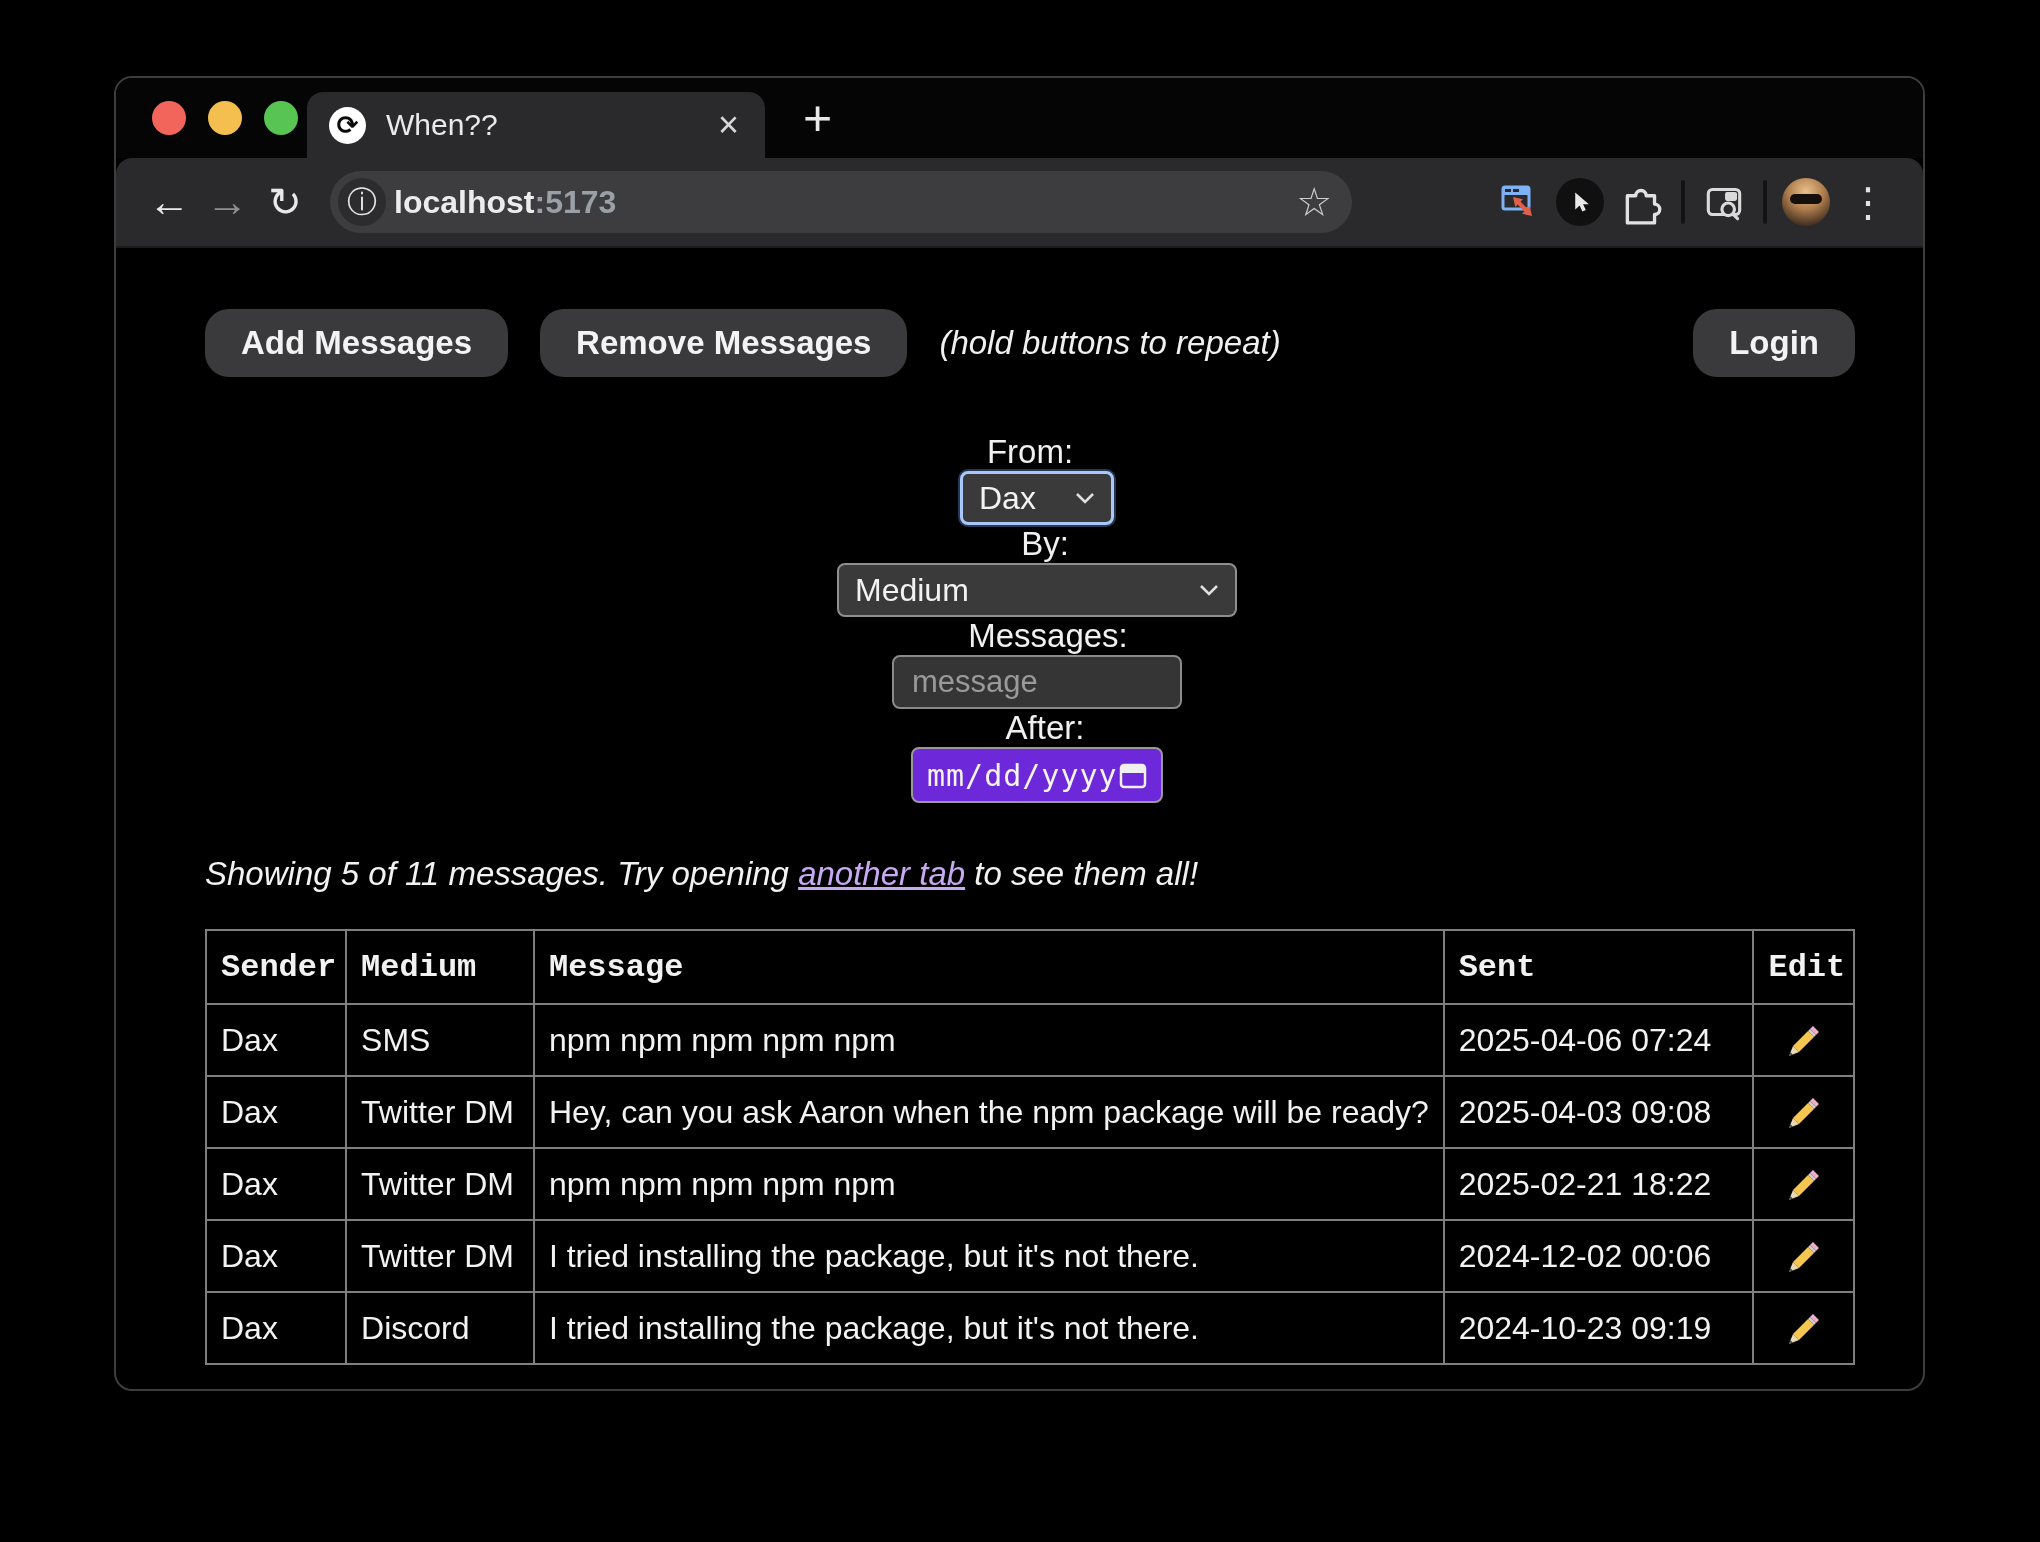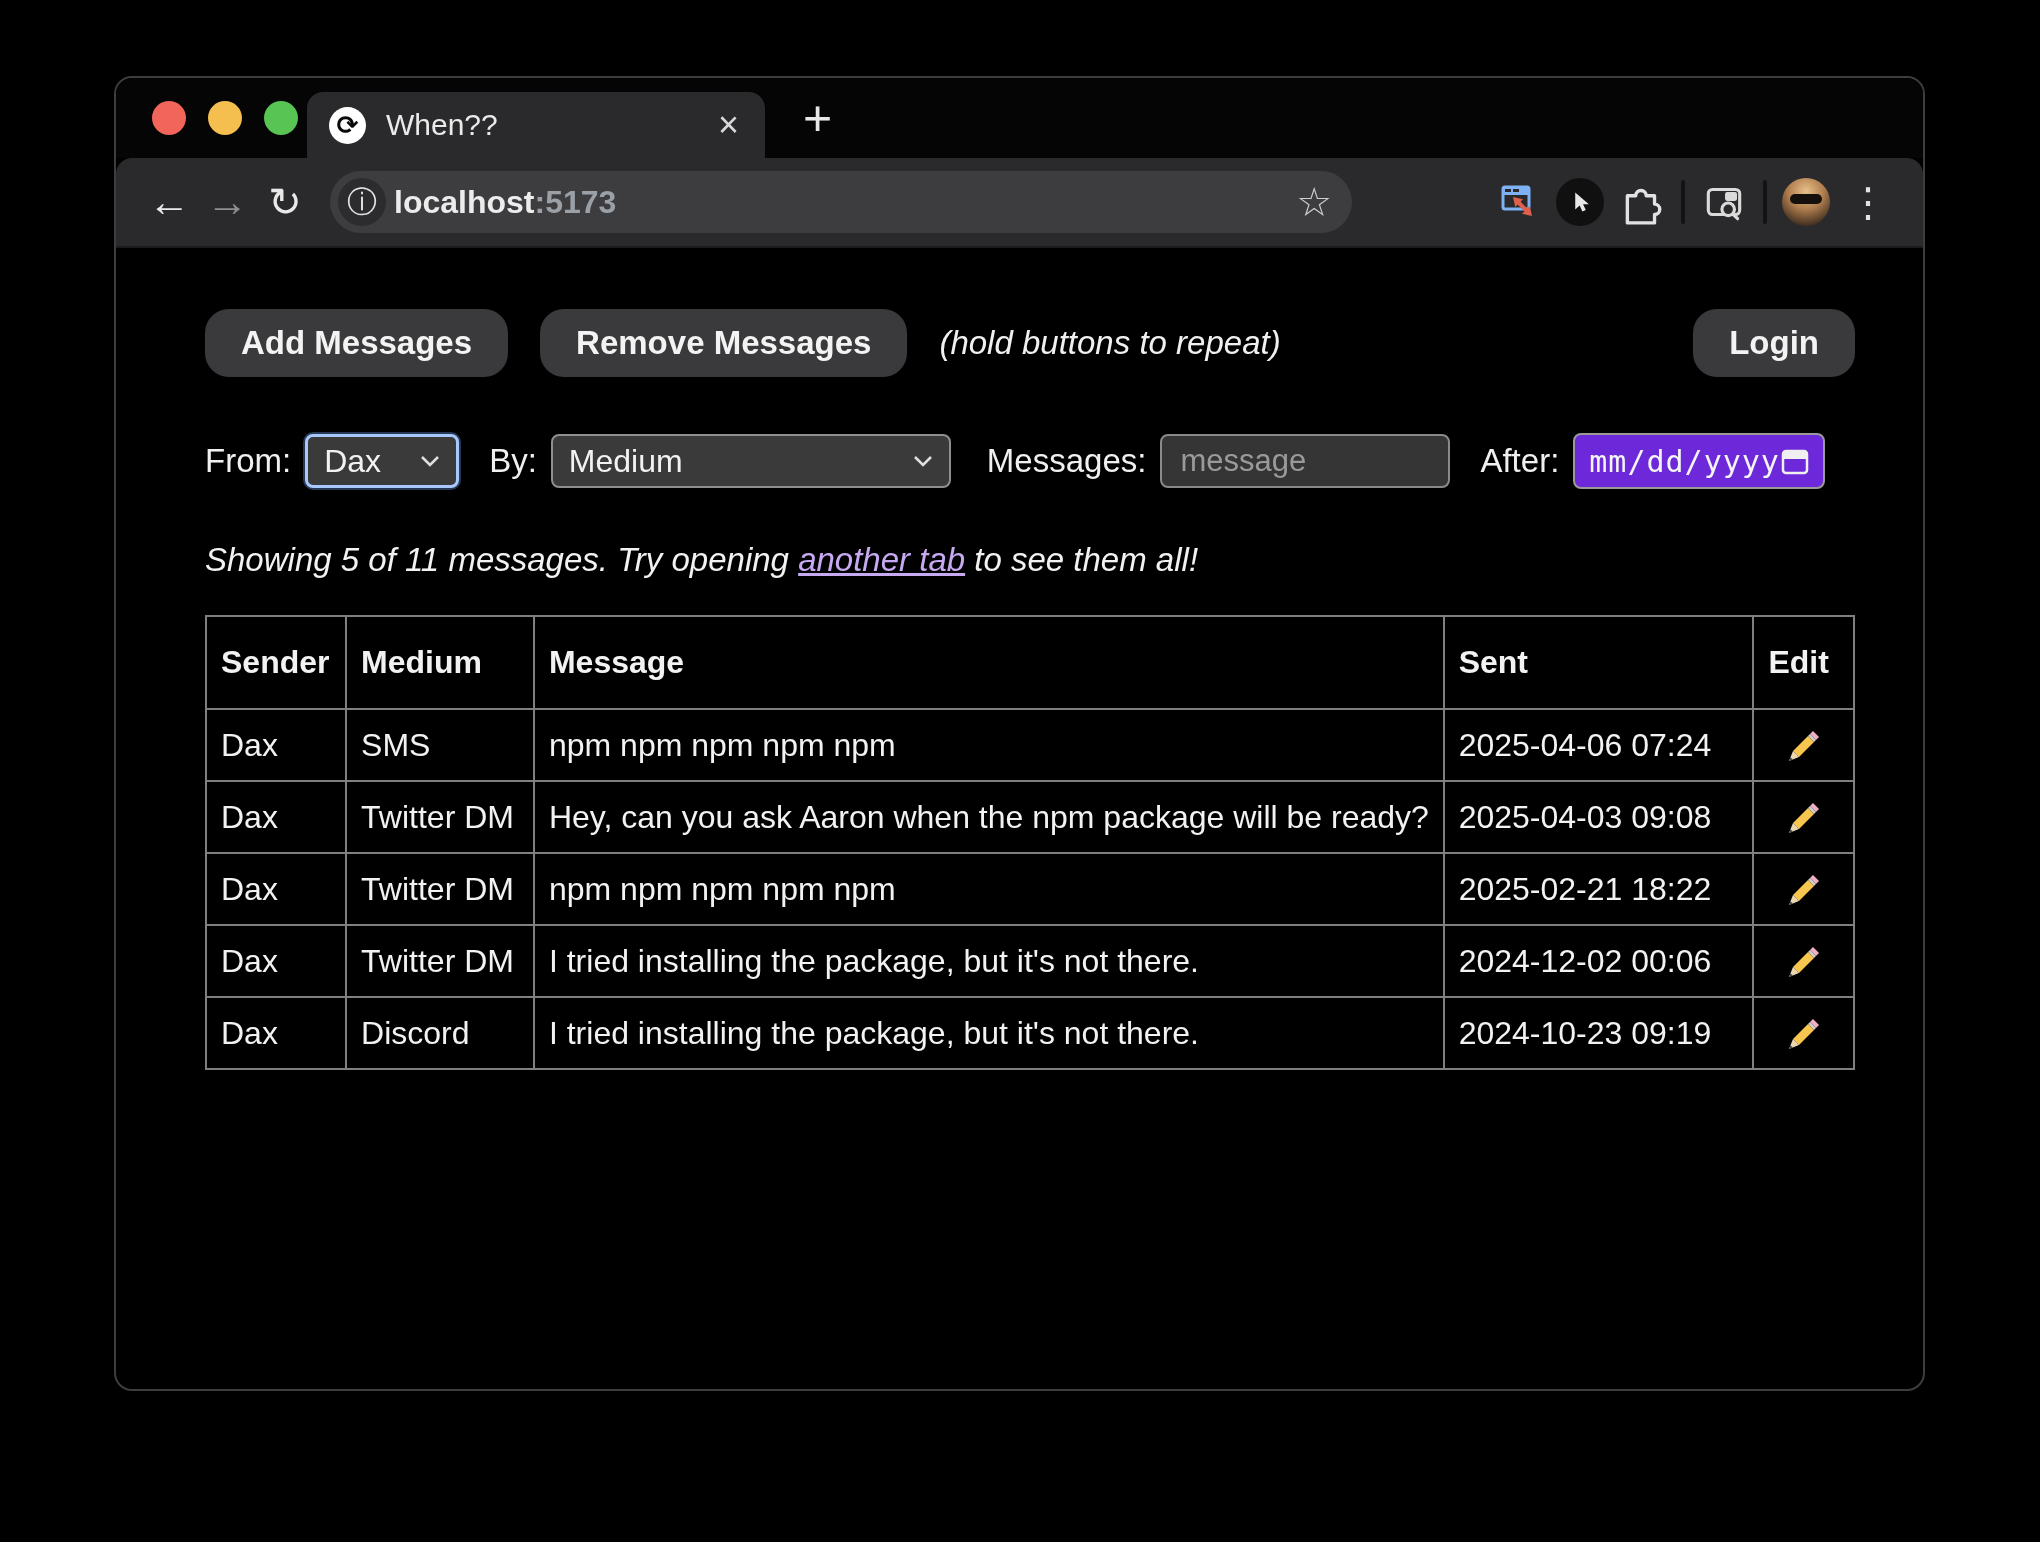--- a/index.html
+++ b/index.html
@@ -52,21 +52,21 @@
   .dots { font-size:40px; color:#e3e3e3; line-height:1; }
 
   
   .content { padding:61px 68px 0 89px; background:#000; }
   .actions-row { display:flex; align-items:center; gap:32px; }
   .btn { height:68px; padding:0 36px; background:#3a3a3c; border:none; border-radius:24px;
     color:#f3f3f3; font-size:33px; font-weight:600; font-family:inherit; cursor:default; }
   .hint { font-style:italic; font-size:33px; color:#f0f0f0; }
   .login { margin-left:auto; }
 
-  .filters-row { margin-top:56px; display:flex; align-items:center; white-space:nowrap; }
+  .filters-row { margin-top:56px; display:flex; align-items:center; white-space:nowrap;flex-direction:column; }
   .flabel { font-size:33px; color:#f0f0f0; }
   .lbl-by { margin-left:30px; } .lbl-contains { margin-left:36px; } .lbl-after { margin-left:30px; }
   .selectbox { height:54px; background:#3a3a3a; border:2px solid #8f8f8f; border-radius:8px;
     display:flex; align-items:center; padding:0 16px; color:#f2f2f2; font-size:32px; margin-left:14px; }
   .selectbox .chev { margin-left:auto; display:flex; }
   .selectbox.from { width:154px; border:3px solid var(--focus-ring);
     box-shadow:0 0 0 2px rgba(110,160,240,.35); }
   .selectbox.by { width:400px; }
   .textinput { height:54px; width:290px; background:#353535; border:2px solid #8a8a8a;
     border-radius:8px; color:#f2f2f2; font-size:31px; padding:0 18px; margin-left:14px; font-family:inherit; }
@@ -76,21 +76,21 @@
   .date-value { font-family:"DejaVu Sans Mono",monospace; font-size:30px; color:#f4f4f4; letter-spacing:1px; }
   .cal { margin-left:auto; display:flex; }
 
   .status-row { margin-top:52px; font-style:italic; font-size:33px; color:#f2f2f2; }
   .status-row a { color:var(--link); text-decoration:underline; }
 
   table { margin-top:36px; width:100%; border-collapse:collapse; table-layout:fixed; }
   th,td { border:2px solid #7f7f7f; font-size:32px; color:#f2f2f2; text-align:left;
     vertical-align:middle; padding-left:14px; height:72px;
     overflow:hidden; white-space:nowrap; }
-  th { font-weight:bold; height:93px; }
+  th { font-weight:bold; height:74px;font-family:Liberation Mono, monospace; }
   td.edit-cell { text-align:center; padding-left:0; }
   .pencil { vertical-align:middle; }
 </style>
 </head>
 <body>
 
 <div class="window">
 
   <div class="tabstrip">
     <div class="traffic">

